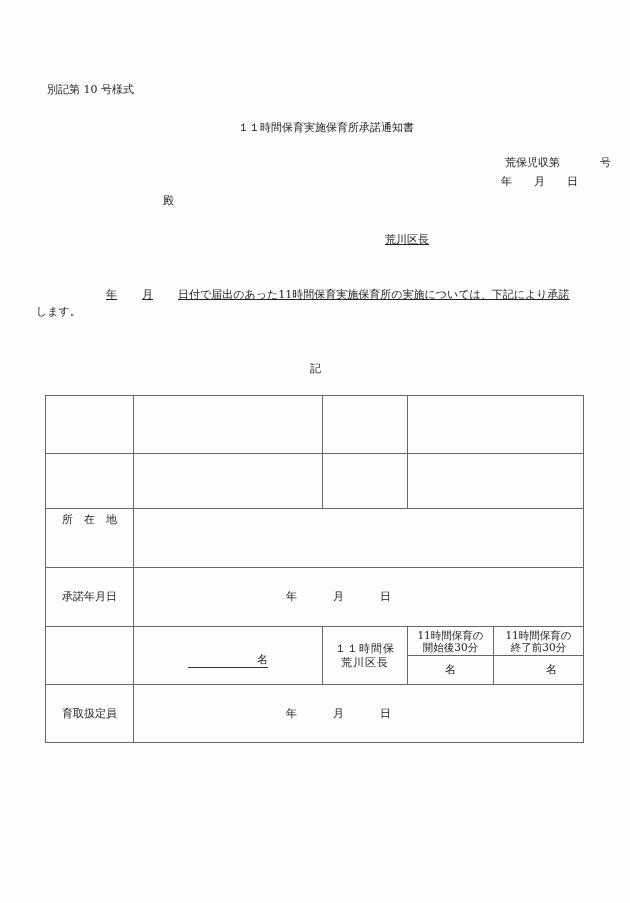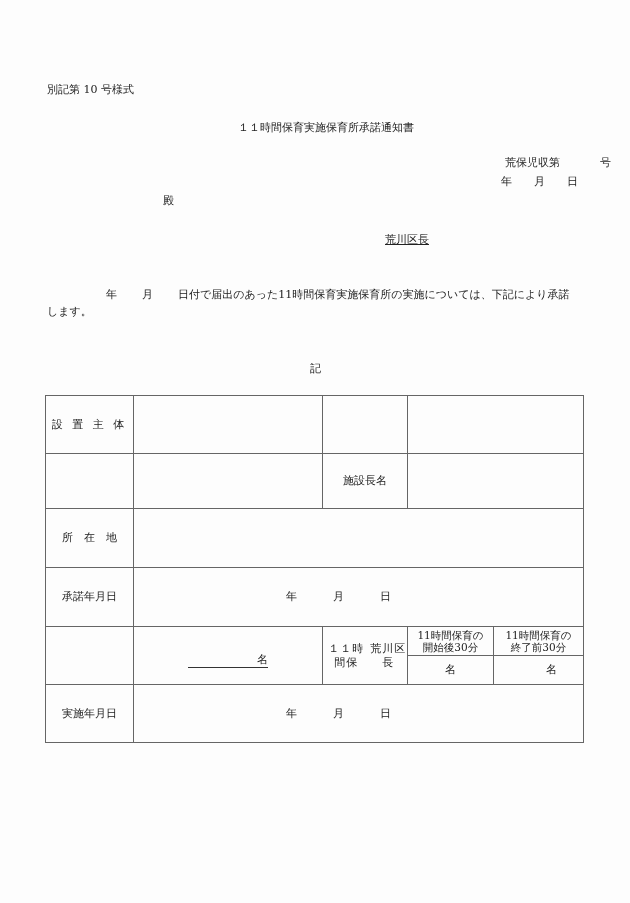--- a/index.html
+++ b/index.html
@@ -24,85 +24,83 @@
 <div class="abs" style="left:505px;top:155px;">
   <span>荒保児収第</span><span class="sp" style="width:40px"></span><span>号</span>
 </div>
 <div class="abs" style="left:501px;top:174px;">
   <span>年</span><span class="sp" style="width:22px"></span><span>月</span><span class="sp" style="width:22px"></span><span>日</span>
 </div>
 
 <div class="abs" style="left:163px;top:193px;">殿</div>
 <div class="abs" style="left:385px;top:232px;text-decoration:underline;">荒川区長</div>
 
-<div class="abs" style="left:106px;top:287px;">
+<div class="abs" style="left:106px;top:287px;text-decoration:underline;">
   <span>年</span><span class="sp" style="width:25px"></span><span>月</span><span class="sp" style="width:25px"></span><span>日付で届出のあった11時間保育実施保育所の実施については、下記により承諾</span>
 </div>
-<div class="abs" style="left:47px;top:304px;">します。</div>
+<div class="abs" style="left:36px;top:304px;">します。</div>
 <div class="abs" style="left:310px;top:361px;">記</div>
 
 <div class="tbl">
 
   <div class="hl" style="left:0;top:57px;width:537px;"></div>
   <div class="hl" style="left:0;top:112px;width:537px;"></div>
   <div class="hl" style="left:0;top:171px;width:537px;"></div>
   <div class="hl" style="left:0;top:230px;width:537px;"></div>
   <div class="hl" style="left:0;top:288px;width:537px;"></div>
   <div class="hl" style="left:361px;top:259px;width:176px;"></div>
 
   <div class="vl" style="left:87px;top:0;height:346px;"></div>
   <div class="vl" style="left:276px;top:0;height:112px;"></div>
   <div class="vl" style="left:361px;top:0;height:112px;"></div>
   <div class="vl" style="left:276px;top:230px;height:58px;"></div>
   <div class="vl" style="left:361px;top:230px;height:58px;"></div>
   <div class="vl" style="left:447px;top:230px;height:58px;"></div>
 
-  <div class="cell" style="left:0;top:0;width:87px;height:57px;letter-spacing:3px;">設 置 主 体</div>
   <div class="cell" style="left:88px;top:0;width:188px;height:57px;"></div>
   <div class="cell" style="left:362px;top:0;width:175px;height:57px;"></div>
 
   <div class="cell" style="left:88px;top:58px;width:188px;height:54px;"></div>
-  <div class="cell" style="left:277px;top:58px;width:84px;height:54px;">施設長名</div>
   <div class="cell" style="left:362px;top:58px;width:175px;height:54px;"></div>
 
-  <div class="cell" style="left:0;top:113px;width:87px;height:58px;">所　在　地</div>
+  <div class="cell" style="left:0;top:95px;width:87px;height:58px;">所　在　地</div>
   <div class="cell" style="left:88px;top:113px;width:449px;height:58px;"></div>
 
   <div class="cell" style="left:0;top:172px;width:87px;height:58px;text-align:center;">承諾年月日</div>
   <div class="cell" style="left:88px;top:172px;width:449px;height:58px;">
     <span style="margin-left:-40px">年</span>
       <span class="sp" style="width:36px"></span>
       <span>月</span>
       <span class="sp" style="width:36px"></span>
       <span>日</span>
   </div>
 
   <div class="abs underline" style="left:142px;top:256px;width:80px;text-align:right;">
     <span>名</span>
   </div>
-  <div class="cell" style="left:277px;top:231px;width:84px;height:57px;flex-direction:row;letter-spacing:1px;">
+  <div class="cell" style="left:277px;top:231px;width:84px;height:57px;flex-direction:column;letter-spacing:1px;">
     <div>１１時間保</div>
     <div>荒川区長</div>
   </div>
   <div class="cell" style="left:362px;top:231px;width:85px;height:28px;flex-direction:column;font-size:10.5px;line-height:12px;">
     <div>11時間保育の</div>
     <div>開始後30分</div>
   </div>
   <div class="cell" style="left:448px;top:231px;width:89px;height:28px;flex-direction:column;font-size:10.5px;line-height:12px;">
     <div>11時間保育の</div>
     <div>終了前30分</div>
   </div>
   <div class="cell" style="left:362px;top:260px;width:85px;height:28px;">
     <span>名</span>
   </div>
   <div class="cell" style="left:448px;top:260px;width:89px;height:28px;justify-content:flex-end;padding-right:26px;box-sizing:border-box;">
     <span>名</span>
   </div>
 
-  <div class="cell" style="left:0;top:289px;width:87px;height:57px;">実施年月日</div>
+  <div class="cell" style="left:0;top:289px;width:87px;height:57px;">育取扱定員</div>
   <div class="cell" style="left:88px;top:289px;width:449px;height:57px;">
     <span style="margin-left:-40px">年</span>
       <span class="sp" style="width:36px"></span>
       <span>月</span>
       <span class="sp" style="width:36px"></span>
       <span>日</span>
   </div>
 </div>
 
 </body></html>

